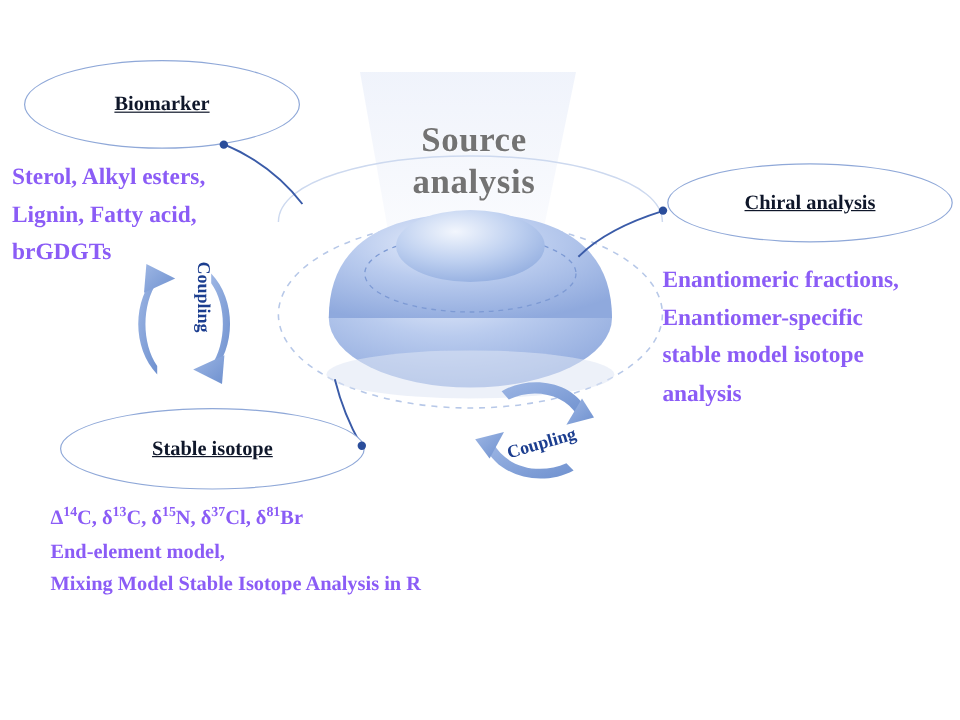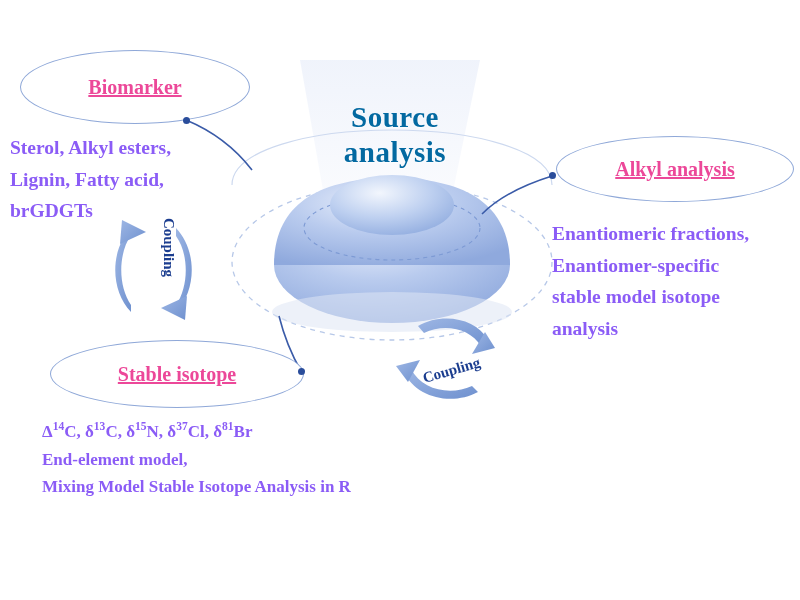--- a/index.html
+++ b/index.html
@@ -16,21 +16,21 @@
     font-family: "Liberation Serif", serif;
   }
 
   
   .center-title {
     position: absolute;
     left: 290px;
     top: 100px;
     width: 210px;
     text-align: center;
-    color: #0369a1;
+    color: #737373;
     font-family: "Liberation Serif", serif;
     font-size: 29px;
     font-weight: bold;
     line-height: 1.22;
     letter-spacing: 0.5px;
     z-index: 6;
     text-shadow: 0 1px 2px rgba(255,255,255,0.9);
   }
 
   
@@ -38,24 +38,24 @@
     position: absolute;
     border: 1.6px solid #8fa8d8;
     border-radius: 50%;
     background: #ffffff;
     display: flex;
     align-items: center;
     justify-content: center;
     z-index: 7;
   }
   .node-label {
-    color: #ec4899;
-    font-family: "Liberation Serif", serif;
-    font-weight: bold;
-    font-size: 20px;
+    color: #0f172a;
+    font-family: "Liberation Serif", serif;
+    font-weight: bold;
+    font-size: 17px;
     text-decoration: underline;
     white-space: nowrap;
   }
 
   #node-biomarker { left: 20px; top: 50px; width: 228px; height: 72px; }
   #node-chiral    { left: 556px; top: 136px; width: 236px; height: 64px; }
   #node-stable    { left: 50px; top: 340px; width: 252px; height: 66px; }
 
   
   .text-block {
@@ -203,21 +203,21 @@
   </div>
 
   <div class="dot" id="dot-biomarker"></div>
   <div class="dot" id="dot-chiral"></div>
   <div class="dot" id="dot-stable"></div>
 
   <div class="node-bubble" id="node-biomarker">
     <span class="node-label">Biomarker</span>
   </div>
   <div class="node-bubble" id="node-chiral">
-    <span class="node-label">Alkyl analysis</span>
+    <span class="node-label">Chiral analysis</span>
   </div>
   <div class="node-bubble" id="node-stable">
     <span class="node-label">Stable isotope</span>
   </div>
 
   <div class="text-block" id="text-biomarker">
     <div class="line">Sterol, Alkyl esters,</div>
     <div class="line">Lignin, Fatty acid,</div>
     <div class="line">brGDGTs</div>
   </div>

